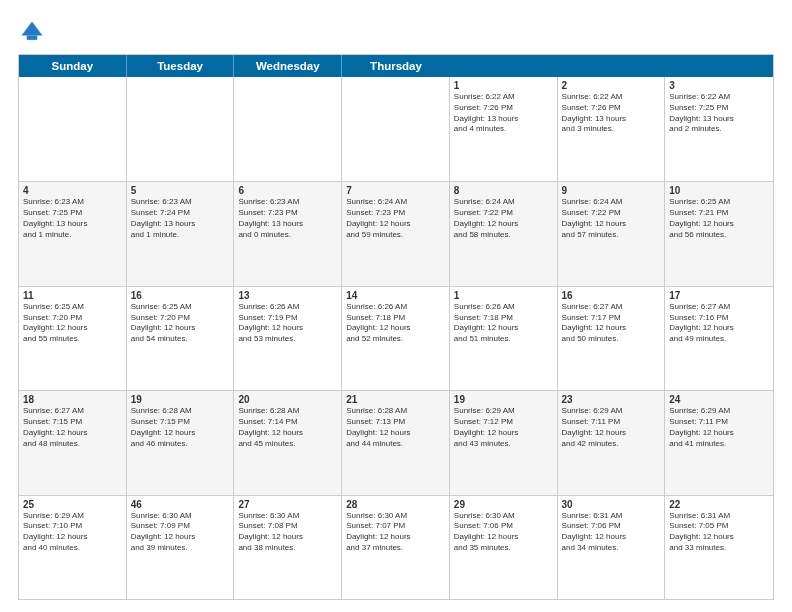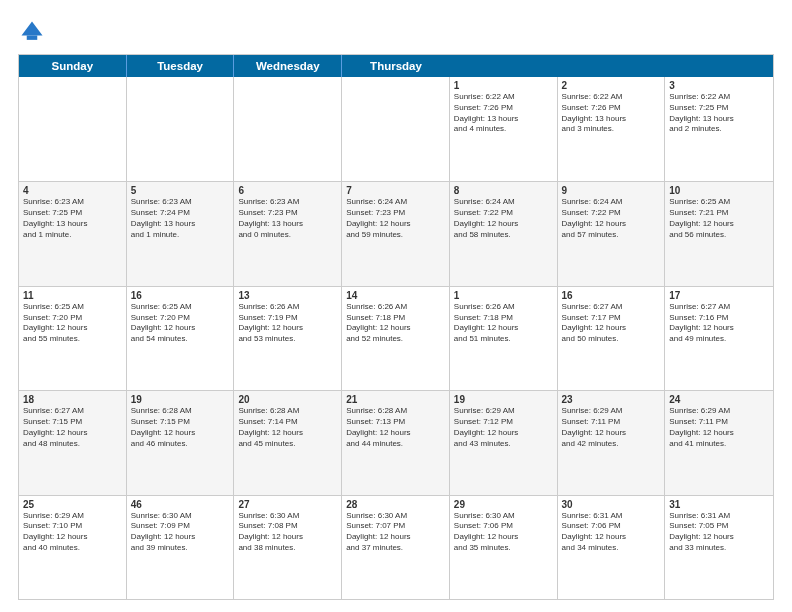--- a/index.html
+++ b/index.html
@@ -271,19 +271,19 @@
           </div>
           <div class="cal-cell">
             <span class="day-num">29</span>
             <div class="day-info">Sunrise: 6:30 AM<br>Sunset: 7:06 PM<br>Daylight: 12 hours<br>and 35 minutes.</div>
           </div>
           <div class="cal-cell">
             <span class="day-num">30</span>
             <div class="day-info">Sunrise: 6:31 AM<br>Sunset: 7:06 PM<br>Daylight: 12 hours<br>and 34 minutes.</div>
           </div>
           <div class="cal-cell">
-            <span class="day-num">31</span>
+            <span class="day-num">22</span>
             <div class="day-info">Sunrise: 6:31 AM<br>Sunset: 7:05 PM<br>Daylight: 12 hours<br>and 33 minutes.</div>
           </div>
         </div>
       </div>
   </div>
 </div>
 
 </body></html>

